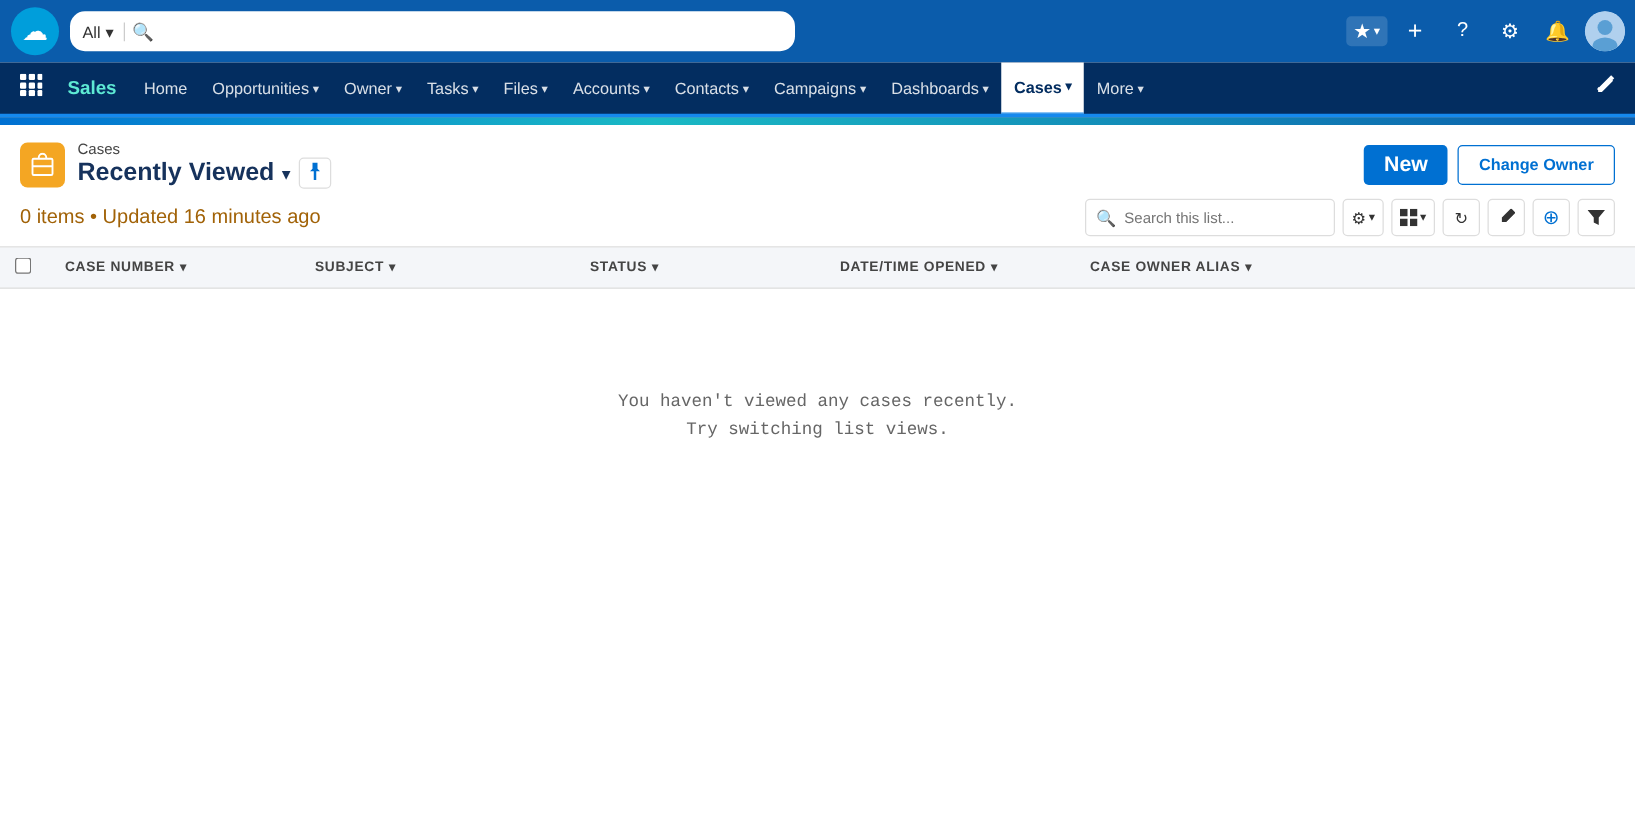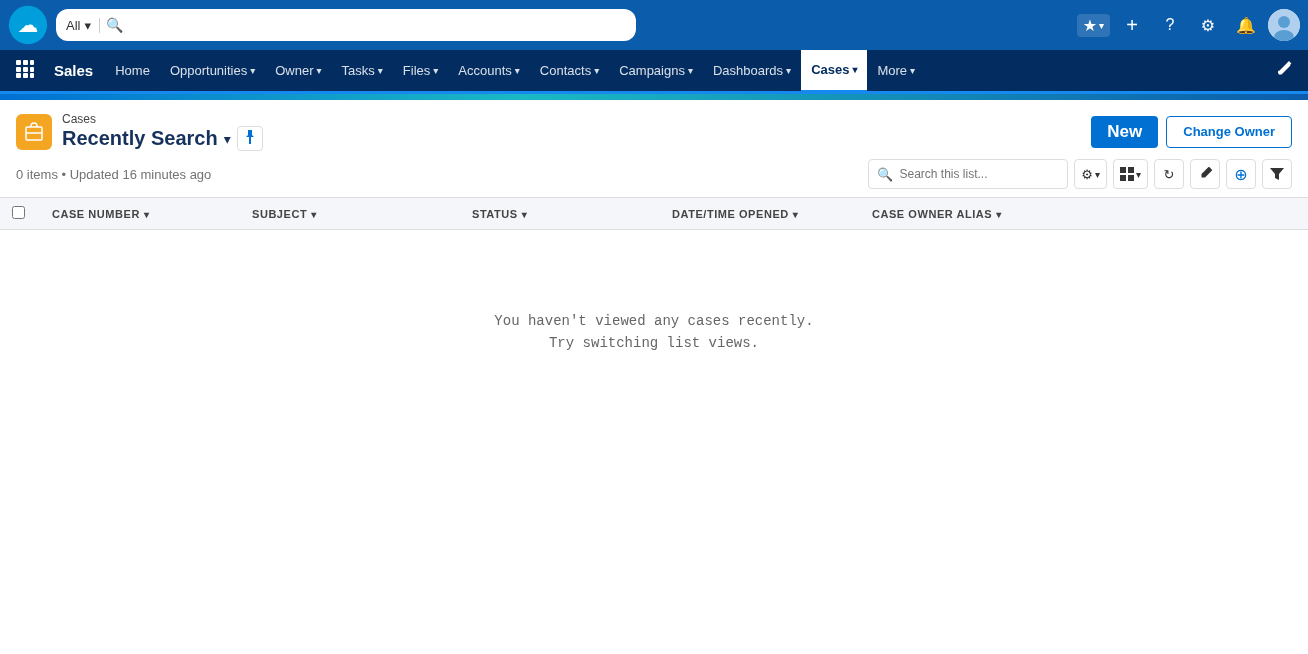--- a/index.html
+++ b/index.html
@@ -82,21 +82,21 @@
       background: #032d60;
       height: 44px;
       display: flex;
       align-items: center;
       padding: 0 8px;
       gap: 0;
       overflow: hidden;
       border-bottom: 3px solid #1589ee;
     }
     .nav-appname {
-      color: #ffffff;
+      color: #5eead4;
       font-size: 15px;
       font-weight: 700;
       padding: 0 12px;
       height: 44px;
       display: flex;
       align-items: center;
     }
     .nav-item {
       color: rgba(255,255,255,0.85);
       font-size: 13px;
@@ -219,22 +219,22 @@
     }
 
     
     .list-controls {
       padding: 8px 16px;
       display: flex;
       align-items: center;
       justify-content: space-between;
     }
     .list-meta {
-      font-size: 13px;
-      color: #737373;
+      font-size: 16px;
+      color: #a16207;
     }
     .list-actions {
       display: flex;
       align-items: center;
       gap: 6px;
     }
     .search-list {
       display: flex;
       align-items: center;
       border: 1px solid #ddd;
@@ -434,21 +434,21 @@
       <div class="cases-icon">
         <svg width="20" height="20" viewBox="0 0 20 20" fill="white">
           <rect x="2" y="5" width="16" height="13" rx="1" stroke="white" stroke-width="1.5" fill="none"></rect>
           <path d="M7 5V4a3 3 0 016 0v1" stroke="white" stroke-width="1.5" fill="none"></path>
           <line x1="2" y1="11" x2="18" y2="11" stroke="white" stroke-width="1.5"></line>
         </svg>
       </div>
       <div>
         <div class="cases-breadcrumb">Cases</div>
         <div class="cases-view-name">
-          <span>Recently Search</span>
+          <span>Recently Viewed</span>
           <button class="view-dropdown-btn">▾</button>
           <button class="pin-btn" title="Pin this list view">
             <svg width="12" height="14" viewBox="0 0 12 14" fill="#0070d2">
               <path d="M8 0H4v5L2 7h3v7l1 0 1 0V7h3L8 5V0z"></path>
             </svg>
           </button>
         </div>
       </div>
     </div>
     <div class="cases-header-actions">

